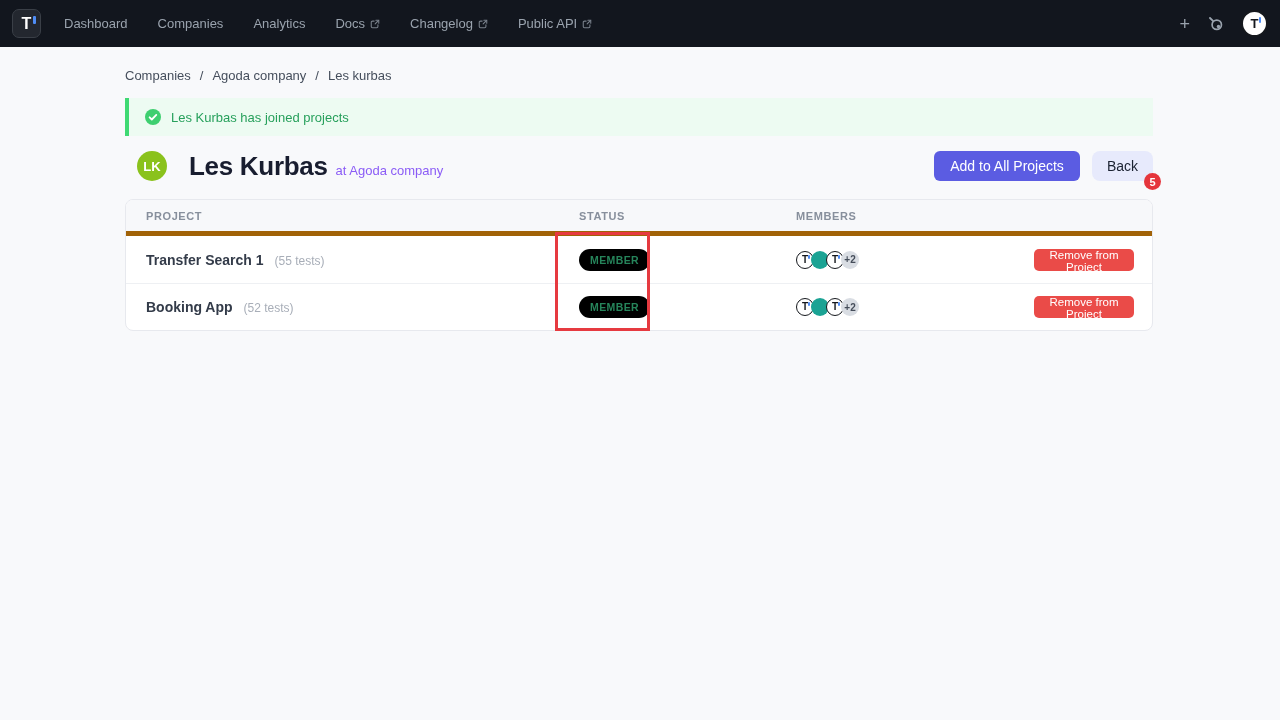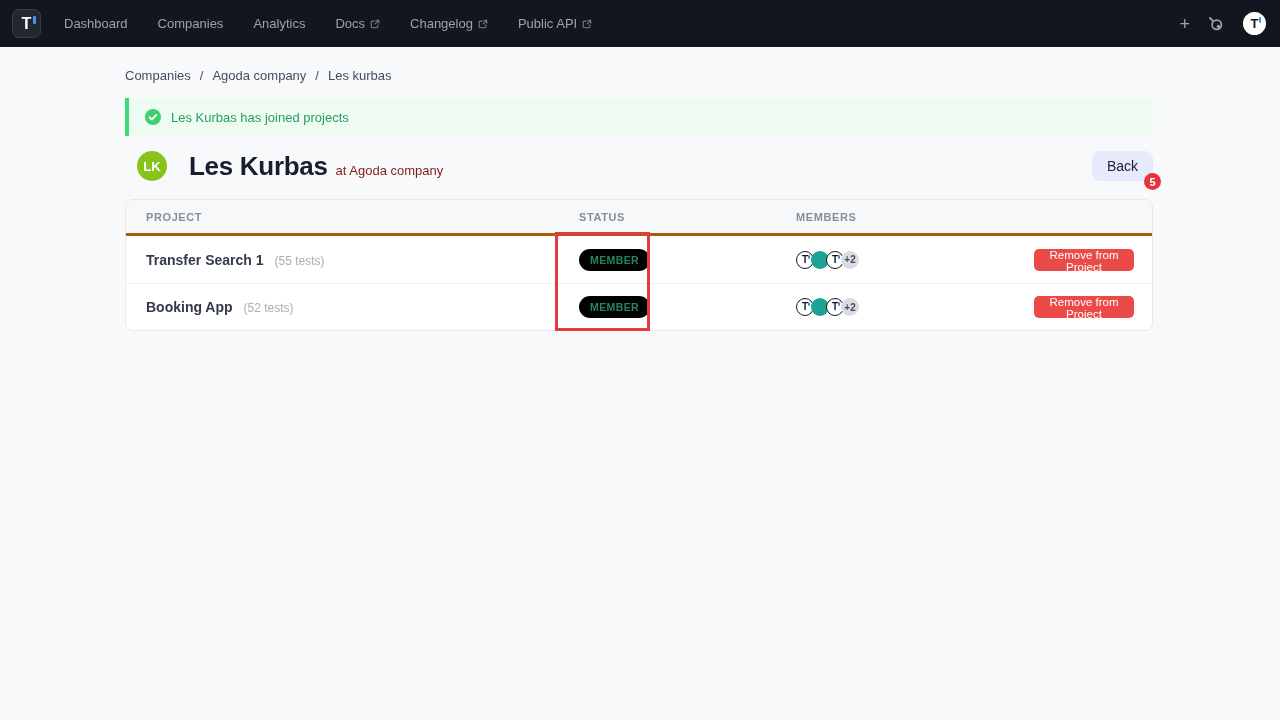--- a/index.html
+++ b/index.html
@@ -39,38 +39,38 @@
   .alert-text { color:#27a05c; font-size:13px; font-weight:500; }
 
   
   .page-header { position:absolute; left:125px; top:148px; width:1028px; height:36px;
                  display:flex; align-items:center; }
   .lk-avatar { width:30px; height:30px; border-radius:50%; background:#8ac21c; color:#fff;
                font-size:13px; font-weight:700; display:flex; align-items:center; justify-content:center;
                margin-left:12px; }
   .title-wrap { display:flex; align-items:baseline; gap:8px; margin-left:22px; }
   .page-title { font-size:26px; font-weight:700; color:#181d2f; letter-spacing:-.3px; }
-  .page-subtitle { font-size:13px; color:#7f1d1d;margin-top:10px; }
+  .page-subtitle { font-size:13px; color:#8b5cf6;margin-top:10px; }
   .header-actions { margin-left:auto; display:flex; align-items:center; gap:12px; }
   .btn-primary { background:#5b5ce2; color:#fff; border:none; border-radius:6px; height:30px;
                  padding:0 16px; font-size:14px; font-weight:500; cursor:pointer;
                  font-family:"Liberation Sans",sans-serif; }
   .btn-back-wrap { position:relative; }
   .btn-back { background:#e7eafc; color:#1b2232; border:none; border-radius:8px; height:30px;
               padding:0 15px; font-size:14px; font-weight:500; cursor:pointer;
               font-family:"Liberation Sans",sans-serif; }
   .back-badge { position:absolute; right:-8px; bottom:-9px; width:17px; height:17px; border-radius:50%;
                 background:#e5353c; color:#fff; font-size:11px; font-weight:700;
                 display:flex; align-items:center; justify-content:center; }
 
   
   .table-card { position:absolute; left:125px; top:199px; width:1028px; background:#fff;
                 border:1px solid #e7e9ee; border-radius:8px; overflow:hidden; }
   .t-header { display:grid; grid-template-columns:453px 217px 230px 1fr; align-items:center;
-              height:36px; background:#f7f8fa; border-bottom:3px solid #a16207; }
+              height:36px; background:#f7f8fa; border-bottom:5px solid #a16207; }
   .t-header .th { font-size:11px; font-weight:700; color:#878f9c; letter-spacing:.6px; }
   .th-project { padding-left:20px; }
   .t-row { display:grid; grid-template-columns:453px 217px 230px 1fr; align-items:center; height:47px; }
   .t-row + .t-row { border-top:1px solid #eef0f3; }
   .cell-project { padding-left:20px; display:flex; align-items:baseline; gap:11px; }
   .project-name { font-size:14px; font-weight:700; color:#333b49; }
   .project-tests { font-size:12px; color:#a8aeb8; }
   .status-pill { display:inline-block; background:#000000; color:#26855b; font-size:10.5px;
                  font-weight:700; letter-spacing:.4px; padding:5px 11px; border-radius:12px; }
   .cell-members { display:flex; align-items:center; }
@@ -169,20 +169,21 @@
     <span class="alert-text">Les Kurbas has joined projects</span>
   </div>
 
   <div class="page-header">
     <div class="lk-avatar">LK</div>
     <div class="title-wrap">
       <span class="page-title">Les Kurbas</span>
       <span class="page-subtitle">at Agoda company</span>
     </div>
     <div class="header-actions">
+      <button class="btn-primary">Add to All Projects</button>
       <span class="btn-back-wrap">
         <button class="btn-back">Back</button>
         <span class="back-badge">5</span>
       </span>
     </div>
   </div>
 
   <div class="table-card">
     <div class="t-header">
       <span class="th th-project">PROJECT</span>

